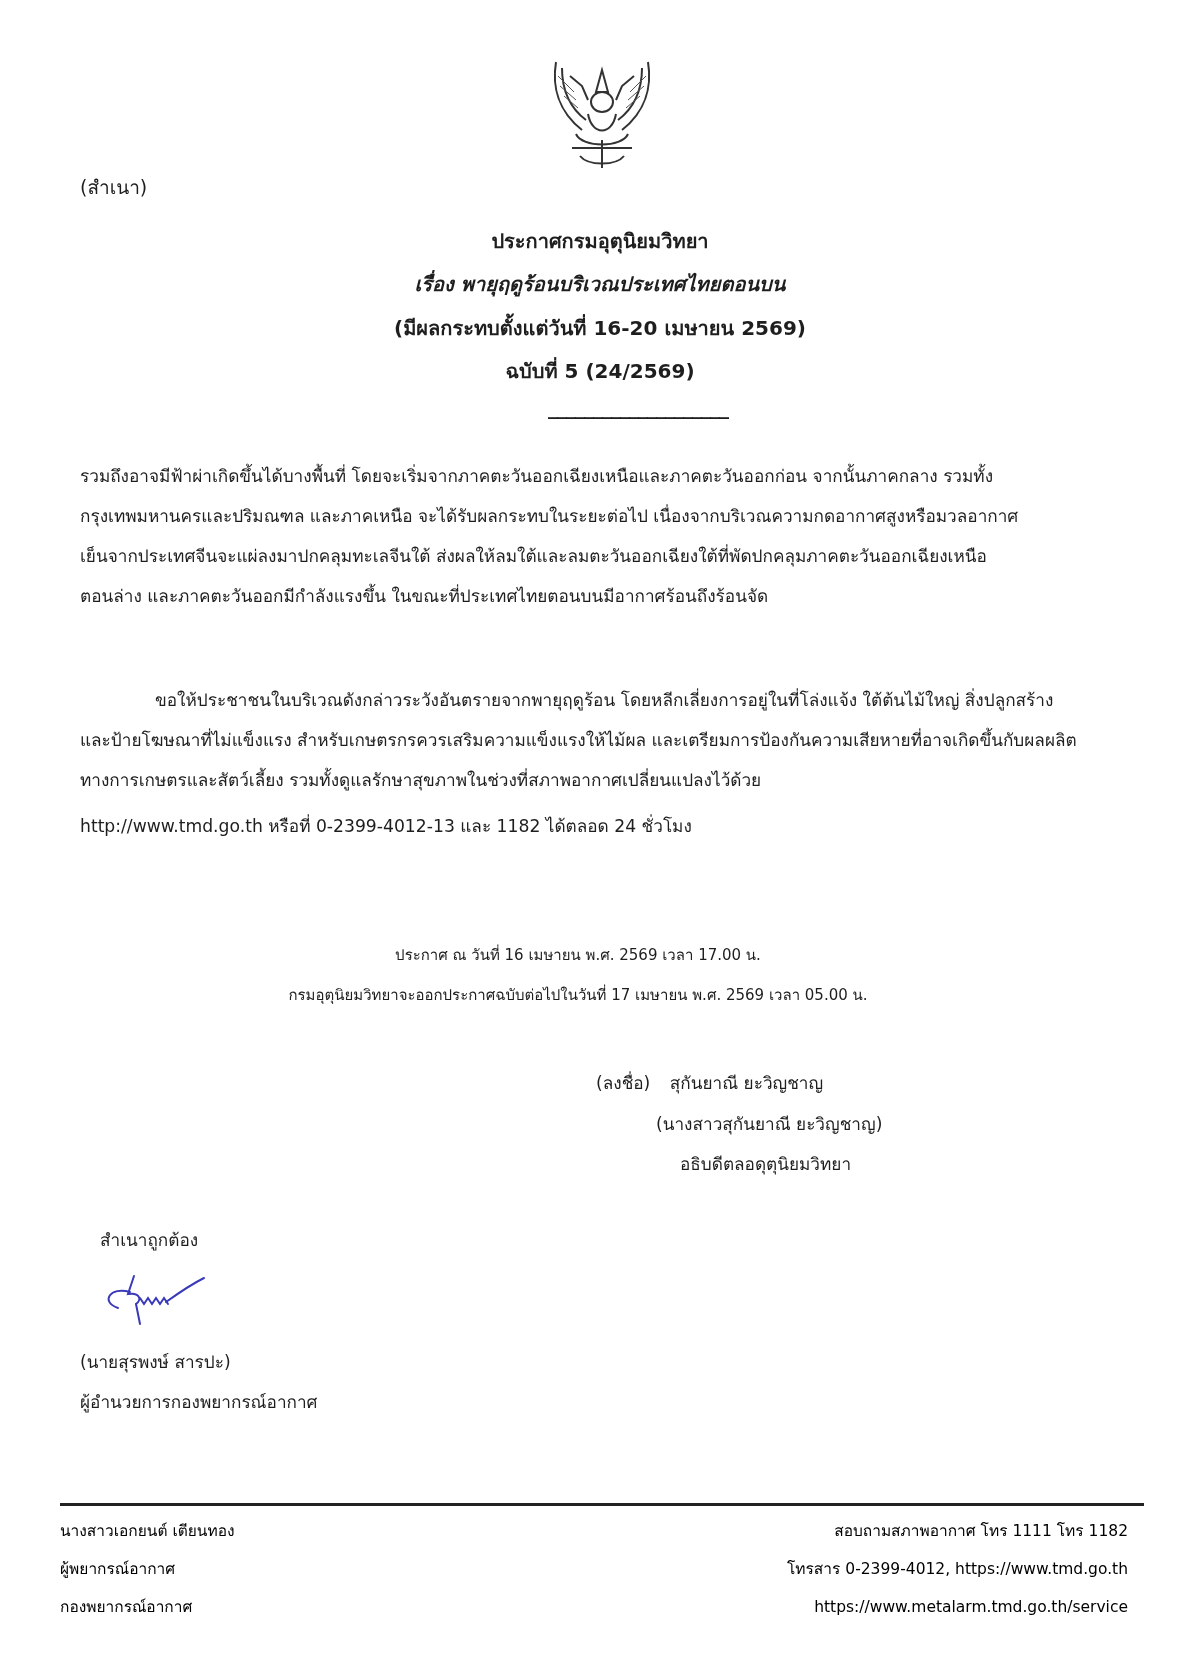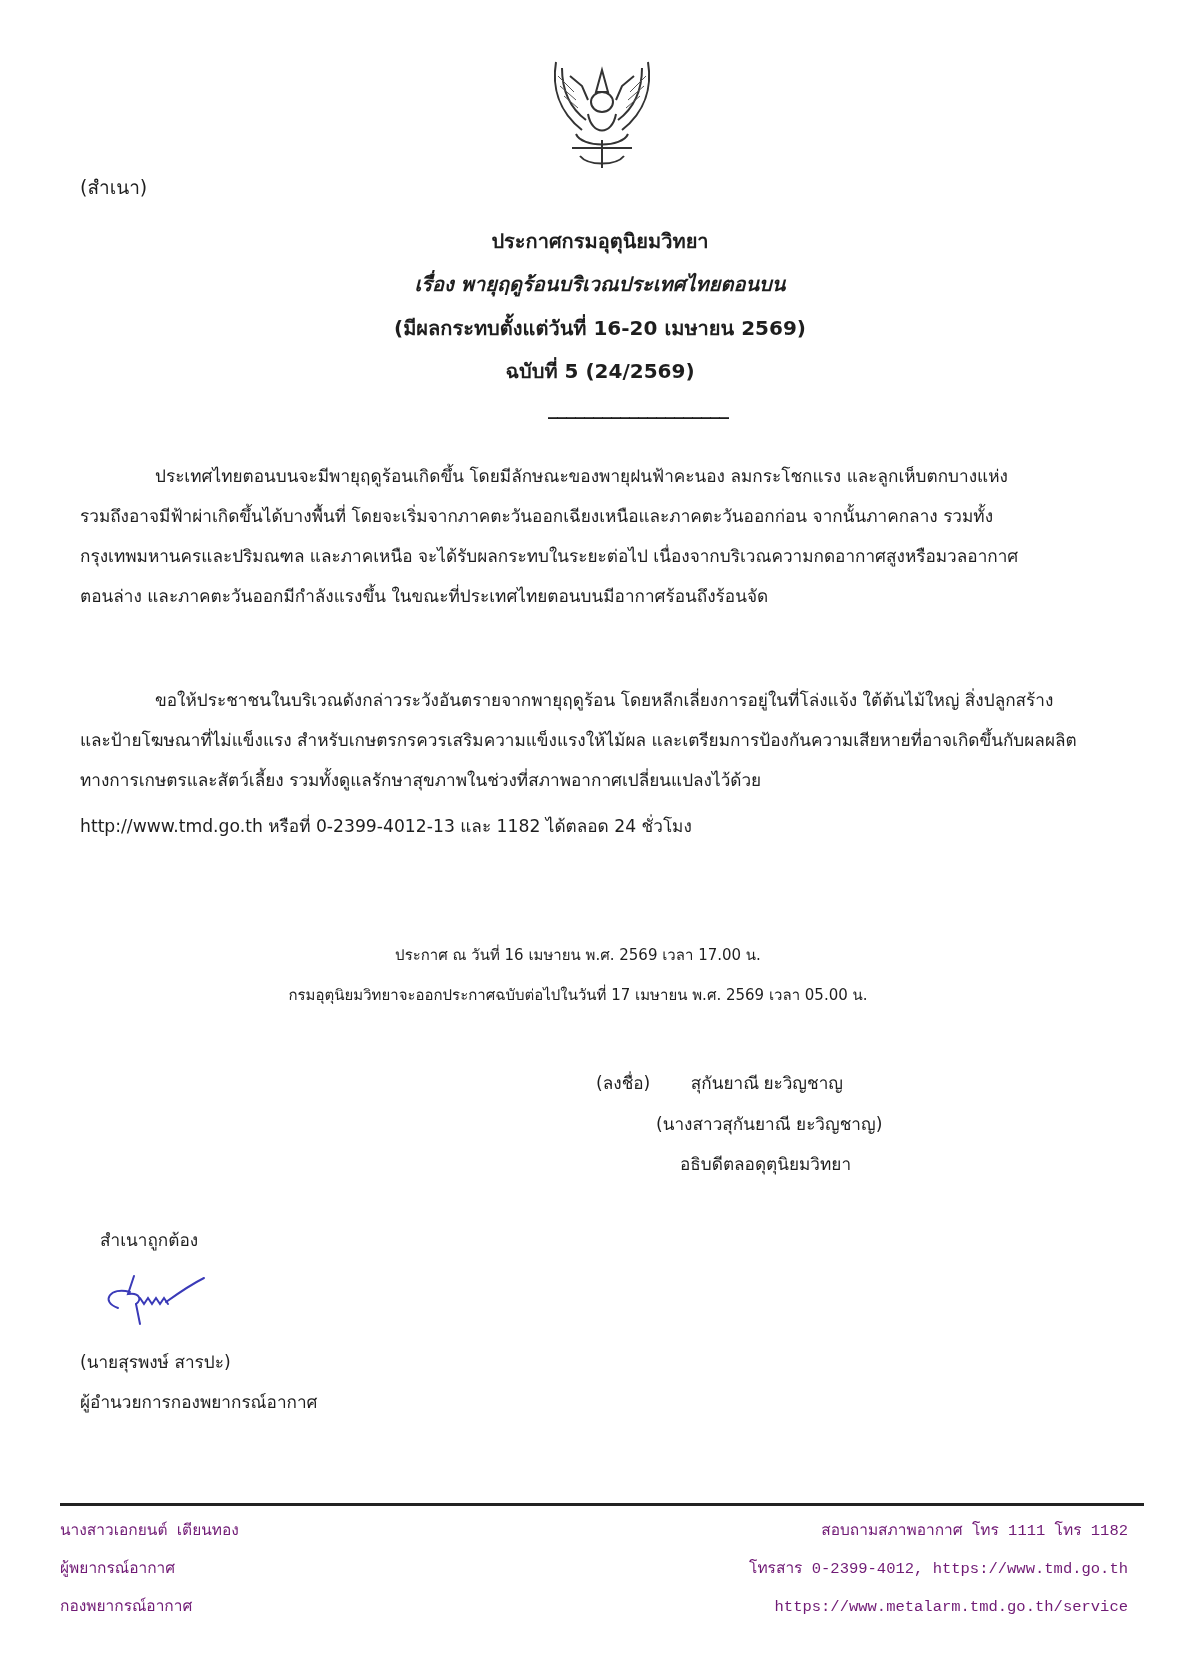--- a/index.html
+++ b/index.html
@@ -21,29 +21,29 @@
   .para .line { display: block; white-space: nowrap; }
   .p1 { top: 456px; }
   .p2 { top: 680px; }
   .p3 { top: 806px; }
   .indent { padding-left: 75px; }
   .announce { left: 0; width: 1156px; text-align: center; font-size: 15px; line-height: 38px; }
   .a1 { top: 936px; }
   .a2 { top: 976px; }
   .signer { font-size: 17.2px; line-height: 38px; }
   .s1 { left: 596px; top: 1064px; }
-  .s1 .name { margin-left: 35px; font-family: Liberation Serif, serif; }
+  .s1 .name { margin-left: 14px; }
   .s2 { left: 656px; top: 1105px; }
   .s3 { left: 680px; top: 1145px; }
   .certify { left: 100px; top: 1226px; font-size: 17.2px; }
   .sig-img { left: 100px; top: 1272px; width: 120px; height: 60px; }
   .certifier-name { left: 80px; top: 1348px; font-size: 17.2px; }
   .certifier-title { left: 80px; top: 1388px; font-size: 17.2px; }
   .footer-rule { left: 60px; top: 1503px; width: 1084px; height: 3px; background: #222; }
-  .foot { font-size: 15.5px; color: #701a75; line-height: 38px; font-family: Liberation Mono, monospace; }
+  .foot { font-size: 15.5px; color: #000000; line-height: 38px; }
   .fl { left: 60px; }
   .fr { right: 72px; text-align: right; }
   .f1 { top: 1512px; }
   .f2 { top: 1550px; }
   .f3 { top: 1588px; }
 </style>
 </head>
 <body>
 
 <div class="abs garuda">
@@ -71,23 +71,23 @@
 
 <div class="abs copy-mark">(สำเนา)</div>
 
 <div class="abs title-block t1">ประกาศกรมอุตุนิยมวิทยา</div>
 <div class="abs title-block t2">เรื่อง พายุฤดูร้อนบริเวณประเทศไทยตอนบน</div>
 <div class="abs title-block t3">(มีผลกระทบตั้งแต่วันที่ 16-20 เมษายน 2569)</div>
 <div class="abs title-block t4">ฉบับที่ 5 (24/2569)</div>
 <div class="abs title-block rule-under">____________________</div>
 
 <div class="abs para p1">
-  <span class="line indent">ประเทศไทยตอนบนจะมีพายุฤดูร้อนเกิดขึ้น โดยมีลักษณะของพายุฝนฟ้าคะนอง ลมกระโชกแรง และลูกเห็บตกบางแห่ง</span>
   <span class="line">รวมถึงอาจมีฟ้าผ่าเกิดขึ้นได้บางพื้นที่ โดยจะเริ่มจากภาคตะวันออกเฉียงเหนือและภาคตะวันออกก่อน จากนั้นภาคกลาง รวมทั้ง</span>
   <span class="line">กรุงเทพมหานครและปริมณฑล และภาคเหนือ จะได้รับผลกระทบในระยะต่อไป เนื่องจากบริเวณความกดอากาศสูงหรือมวลอากาศ</span>
+  <span class="line">เย็นจากประเทศจีนจะแผ่ลงมาปกคลุมทะเลจีนใต้ ส่งผลให้ลมใต้และลมตะวันออกเฉียงใต้ที่พัดปกคลุมภาคตะวันออกเฉียงเหนือ</span>
   <span class="line">ตอนล่าง และภาคตะวันออกมีกำลังแรงขึ้น ในขณะที่ประเทศไทยตอนบนมีอากาศร้อนถึงร้อนจัด</span>
 </div>
 
 <div class="abs para p2">
   <span class="line indent">ขอให้ประชาชนในบริเวณดังกล่าวระวังอันตรายจากพายุฤดูร้อน โดยหลีกเลี่ยงการอยู่ในที่โล่งแจ้ง ใต้ต้นไม้ใหญ่ สิ่งปลูกสร้าง</span>
   <span class="line">และป้ายโฆษณาที่ไม่แข็งแรง สำหรับเกษตรกรควรเสริมความแข็งแรงให้ไม้ผล และเตรียมการป้องกันความเสียหายที่อาจเกิดขึ้นกับผลผลิต</span>
   <span class="line">ทางการเกษตรและสัตว์เลี้ยง รวมทั้งดูแลรักษาสุขภาพในช่วงที่สภาพอากาศเปลี่ยนแปลงไว้ด้วย</span>
 </div>
 
 <div class="abs para p3">

